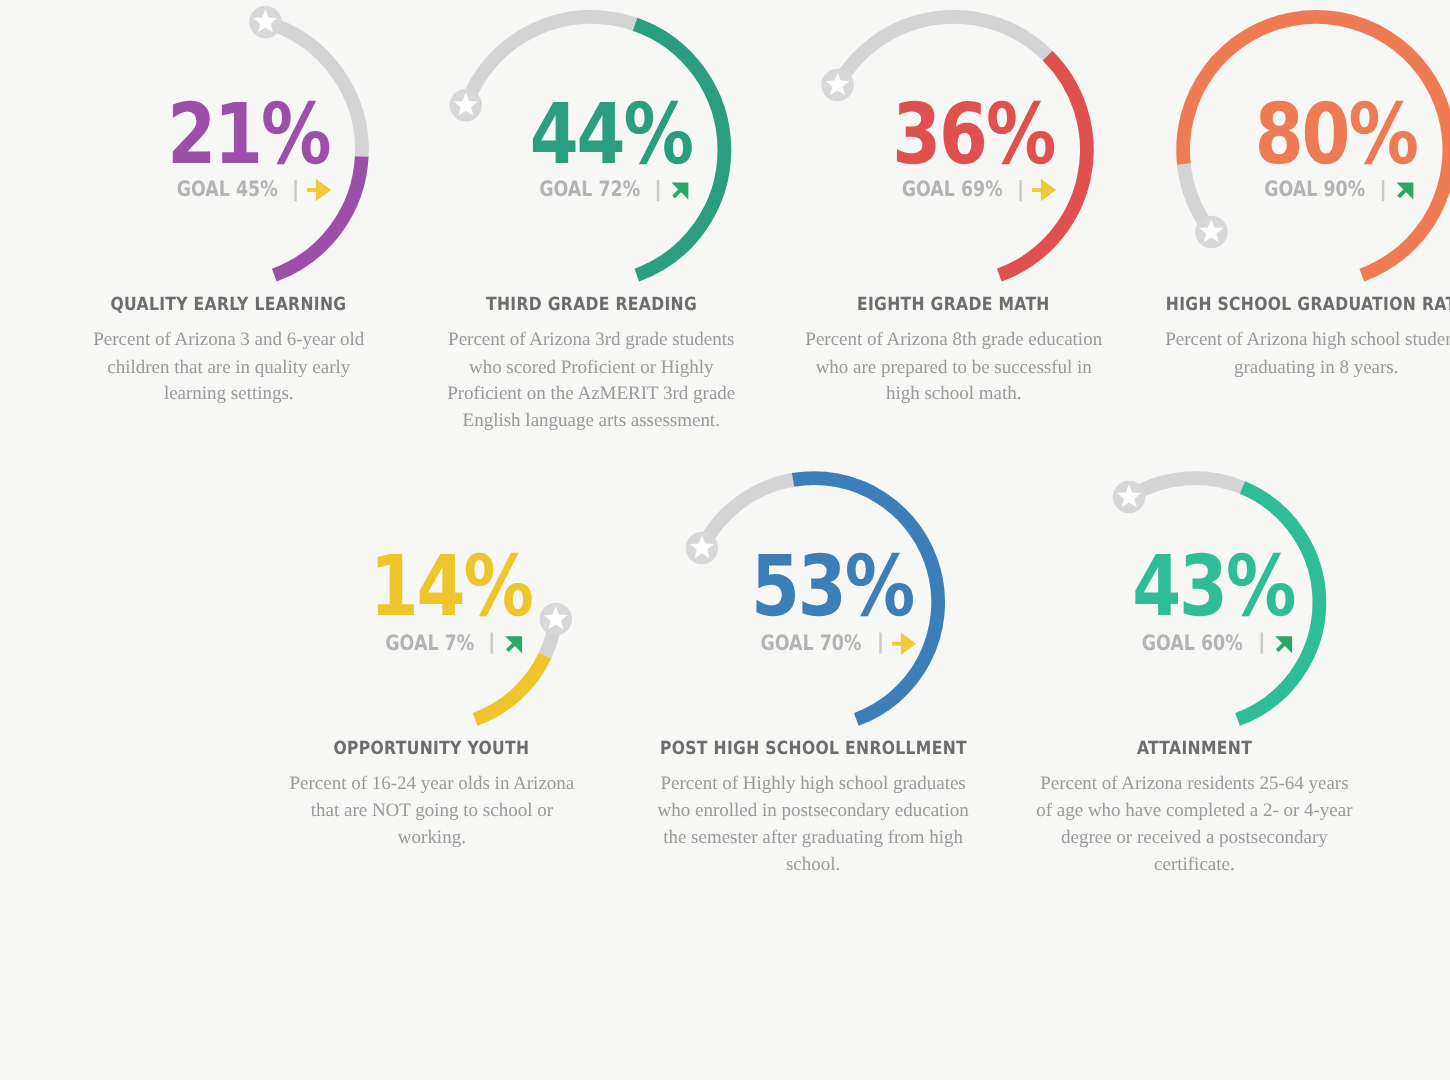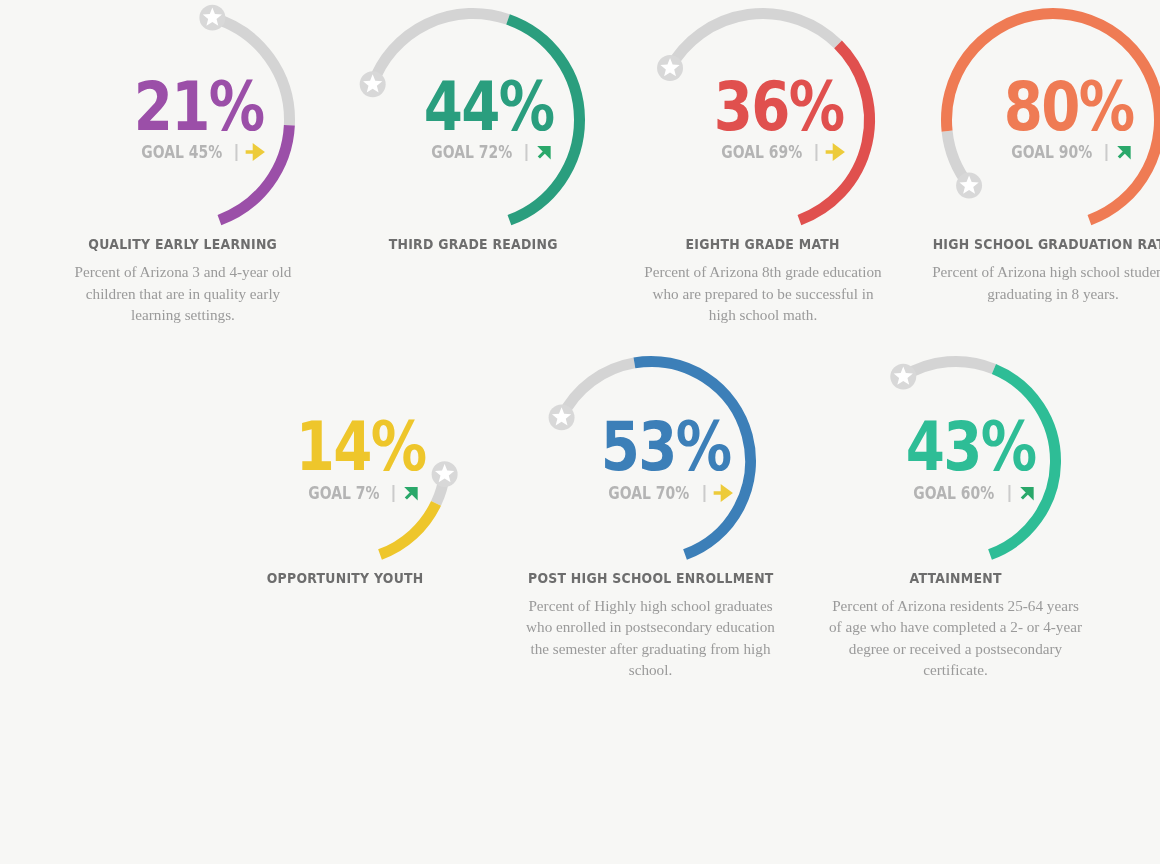--- a/index.html
+++ b/index.html
@@ -114,21 +114,21 @@
                 <span class="divider"></span>
                 <svg viewBox="0 0 24 24" class="trend">
                   <path d="M3.5 12 L14 12 M13 5.8 L21.5 12 L13 18.2 Z" stroke="#edcb3a" stroke-width="3.6" fill="#edcb3a"></path>
                 </svg>
               </div>
             </div>
           </div>
         </div>
         <div class="title">QUALITY EARLY LEARNING</div>
         <div class="desc-wrap">
-          <div class="desc" style="width: 220px;">Percent of Arizona 3 and 4-year old children that are in quality early learning settings.</div>
+          <div class="desc" style="width: 220px;">Percent of Arizona 3 and 6-year old children that are in quality early learning settings.</div>
         </div>
       </div>
       <div class="card" style="width: 290px;">
         <div class="gauge-wrap" style="width: 232px; height: 232px;">
           <svg width="232" height="232" viewBox="0 0 232 232">
             <path d="M 151.02 15.42 A 106.5 106.5 0 0 0 15.67 80.27" fill="none" stroke="#d4d4d4" stroke-width="11" stroke-linecap="butt"></path>
             <path d="M 152.43 216.08 A 106.5 106.5 0 0 0 151.02 15.42" fill="none" stroke="#2a9e7e" stroke-width="11" stroke-linecap="butt"></path>
             <circle cx="15.67" cy="80.27" r="12.98" fill="#d8d8d8"></circle>
             <path d="M15.67 70.15 L18.26 76.71 L25.30 77.15 L19.86 81.63 L21.62 88.46 L15.67 84.67 L9.72 88.46 L11.49 81.63 L6.05 77.15 L13.08 76.71 Z" fill="#ffffff"></path>
           </svg>
@@ -139,20 +139,23 @@
                 <span class="goaltext">GOAL 72%</span>
                 <span class="divider"></span>
                 <svg viewBox="0 0 24 24" class="trend">
                   <path d="M7 18 L16.2 8.8 M9.3 7.2 L18.2 7.2 L18.2 16.1 Z" stroke="#2aa86a" stroke-width="3.4" fill="#2aa86a" stroke-linecap="butt"></path>
                 </svg>
               </div>
             </div>
           </div>
         </div>
         <div class="title">THIRD GRADE READING</div>
+        <div class="desc-wrap">
+          <div class="desc" style="width: 248px;">Percent of Arizona 3rd grade students who scored Proficient or Highly Proficient on the AzMERIT 3rd grade English language arts assessment.</div>
+        </div>
       </div>
       <div class="card" style="width: 290px;">
         <div class="gauge-wrap" style="width: 232px; height: 232px;">
           <svg width="232" height="232" viewBox="0 0 232 232">
             <path d="M 191.04 40.43 A 106.5 106.5 0 0 0 23.03 64.04" fill="none" stroke="#d4d4d4" stroke-width="11" stroke-linecap="butt"></path>
             <path d="M 152.43 216.08 A 106.5 106.5 0 0 0 191.04 40.43" fill="none" stroke="#e0504e" stroke-width="11" stroke-linecap="butt"></path>
             <circle cx="23.03" cy="64.04" r="12.98" fill="#d8d8d8"></circle>
             <path d="M23.03 53.92 L25.62 60.48 L32.66 60.92 L27.22 65.40 L28.98 72.23 L23.03 68.44 L17.09 72.23 L18.85 65.40 L13.41 60.92 L20.45 60.48 Z" fill="#ffffff"></path>
           </svg>
           <div class="gauge-center">
@@ -216,20 +219,23 @@
                 <span class="goaltext">GOAL 7%</span>
                 <span class="divider"></span>
                 <svg viewBox="0 0 24 24" class="trend">
                   <path d="M7 18 L16.2 8.8 M9.3 7.2 L18.2 7.2 L18.2 16.1 Z" stroke="#2aa86a" stroke-width="3.4" fill="#2aa86a" stroke-linecap="butt"></path>
                 </svg>
               </div>
             </div>
           </div>
         </div>
         <div class="title">OPPORTUNITY YOUTH</div>
+        <div class="desc-wrap">
+          <div class="desc" style="width: 248px;">Percent of 16-24 year olds in Arizona that are NOT going to school or working.</div>
+        </div>
       </div>
       <div class="card" style="width: 265px;">
         <div class="gauge-wrap" style="width: 218px; height: 218px;">
           <svg width="218" height="218" viewBox="0 0 218 218">
             <path d="M 92.41 10.89 A 99.5 99.5 0 0 0 19.57 65.38" fill="none" stroke="#d4d4d4" stroke-width="11" stroke-linecap="butt"></path>
             <path d="M 143.03 202.50 A 99.5 99.5 0 0 0 92.41 10.89" fill="none" stroke="#3c7fb8" stroke-width="11" stroke-linecap="butt"></path>
             <circle cx="19.57" cy="65.38" r="12.98" fill="#d8d8d8"></circle>
             <path d="M19.57 55.26 L22.16 61.82 L29.19 62.25 L23.75 66.74 L25.52 73.57 L19.57 69.78 L13.62 73.57 L15.39 66.74 L9.95 62.25 L16.98 61.82 Z" fill="#ffffff"></path>
           </svg>
           <div class="gauge-center">

